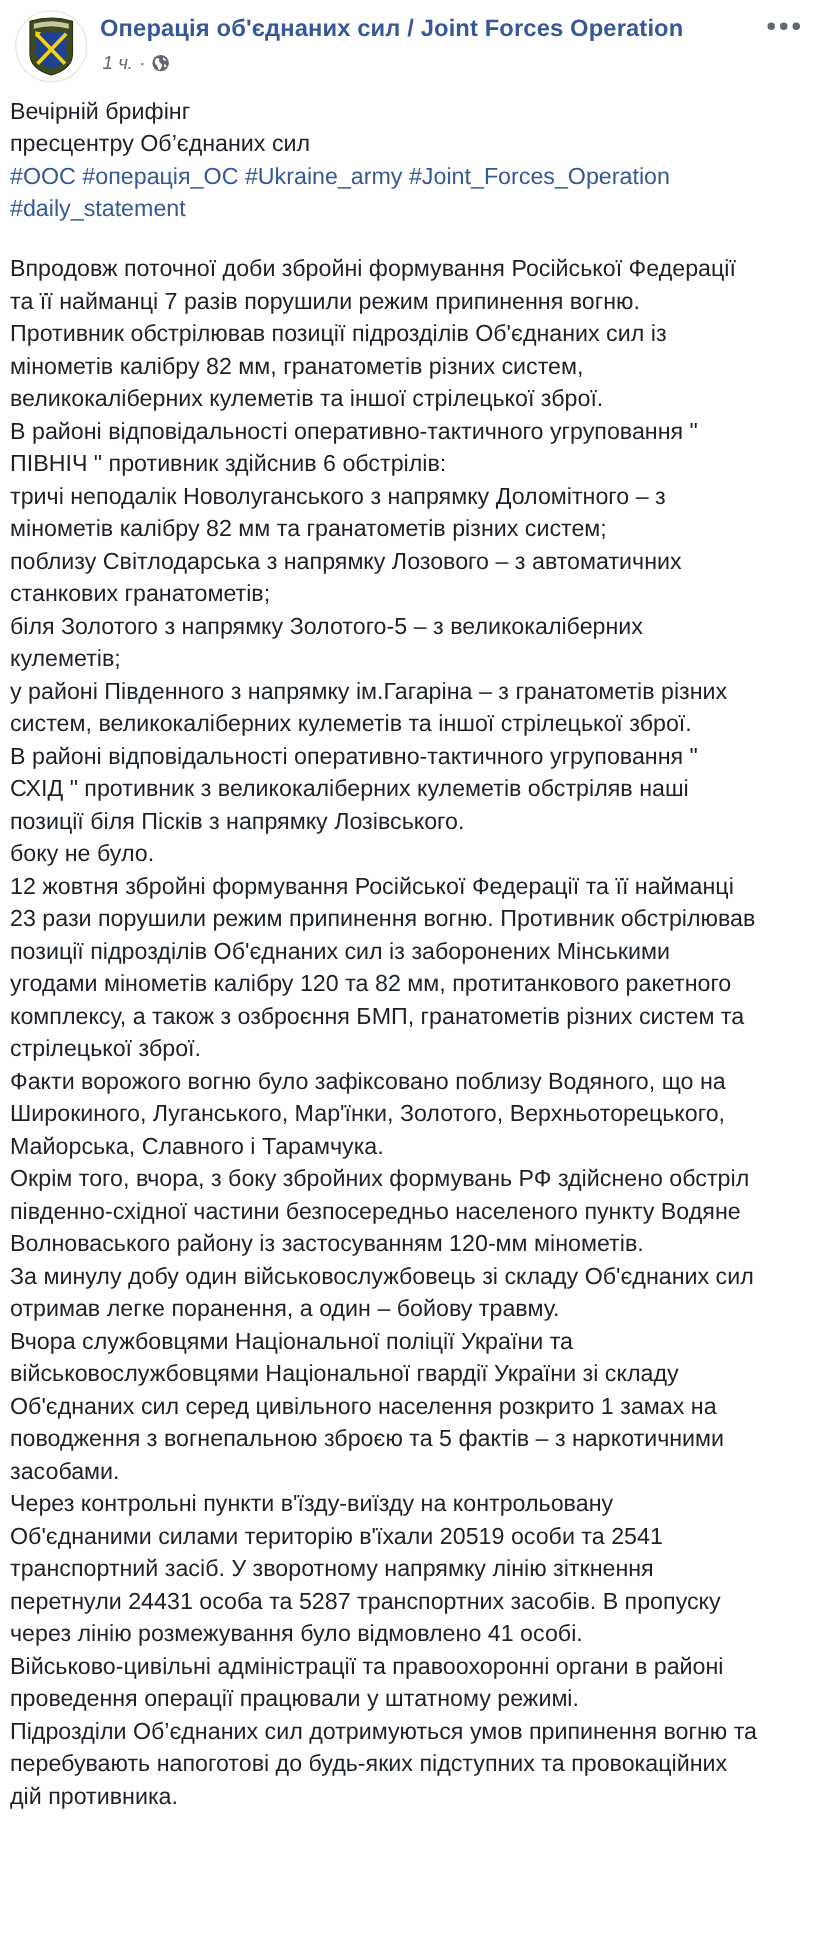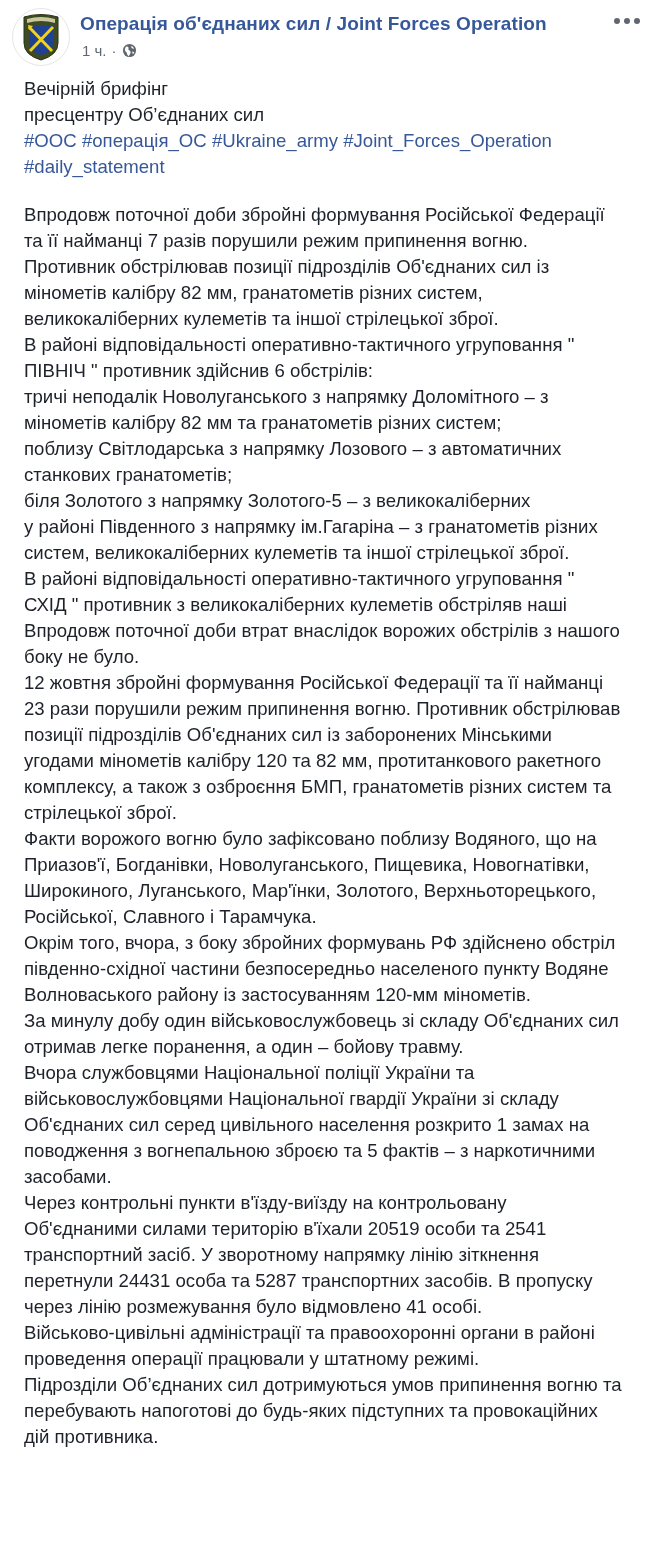--- a/index.html
+++ b/index.html
@@ -50,20 +50,21 @@
     }
     .meta {
       position: absolute;
       left: 82px;
       top: 42px;
       font-size: 15px;
       color: #616770;
       display: flex;
       align-items: center;
       gap: 4px;
+      font-style: italic;
     }
     .meta .timestamp { cursor: pointer; }
     .meta .dot { margin: 0 1px; }
     .globe {
       width: 15px;
       height: 15px;
       display: inline-block;
     }
     .more-btn {
       position: absolute;
@@ -77,21 +78,21 @@
       cursor: pointer;
     }
     .more-btn span {
       width: 6px;
       height: 6px;
       border-radius: 50%;
       background: #606770;
       display: block;
     }
     .body-text {
-      padding: 0 14px 0 24px;
+      padding: 0 14px 0 8px;
       margin-top: 4px;
       font-size: 18.6px;
       line-height: 26px;
       color: #1d2129;
     }
     .body-text .line {
       display: block;
       white-space: nowrap;
     }
     .intro { margin-bottom: 0; }
@@ -162,36 +163,36 @@
       <span class="line">Противник обстрілював позиції підрозділів Об'єднаних сил із</span>
       <span class="line">мінометів калібру 82 мм, гранатометів різних систем,</span>
       <span class="line">великокаліберних кулеметів та іншої стрілецької зброї.</span>
       <span class="line">В районі відповідальності оперативно-тактичного угруповання "</span>
       <span class="line">ПІВНІЧ " противник здійснив 6 обстрілів:</span>
       <span class="line">тричі неподалік Новолуганського з напрямку Доломітного – з</span>
       <span class="line">мінометів калібру 82 мм та гранатометів різних систем;</span>
       <span class="line">поблизу Світлодарська з напрямку Лозового – з автоматичних</span>
       <span class="line">станкових гранатометів;</span>
       <span class="line">біля Золотого з напрямку Золотого-5 – з великокаліберних</span>
+      <span class="line">кулеметів;</span>
       <span class="line">у районі Південного з напрямку ім.Гагаріна – з гранатометів різних</span>
       <span class="line">систем, великокаліберних кулеметів та іншої стрілецької зброї.</span>
       <span class="line">В районі відповідальності оперативно-тактичного угруповання "</span>
       <span class="line">СХІД " противник з великокаліберних кулеметів обстріляв наші</span>
-      <span class="line">Впродовж поточної доби втрат внаслідок ворожих обстрілів з нашого</span>
+      <span class="line">позиції біля Пісків з напрямку Лозівського.</span>
       <span class="line">боку не було.</span>
       <span class="line">12 жовтня збройні формування Російської Федерації та її найманці</span>
       <span class="line">23 рази порушили режим припинення вогню. Противник обстрілював</span>
       <span class="line">позиції підрозділів Об'єднаних сил із заборонених Мінськими</span>
       <span class="line">угодами мінометів калібру 120 та 82 мм, протитанкового ракетного</span>
       <span class="line">комплексу, а також з озброєння БМП, гранатометів різних систем та</span>
       <span class="line">стрілецької зброї.</span>
       <span class="line">Факти ворожого вогню було зафіксовано поблизу Водяного, що на</span>
-      <span class="line">Приазов'ї, Богданівки, Новолуганського, Пищевика, Новогнатівки,</span>
       <span class="line">Широкиного, Луганського, Мар'їнки, Золотого, Верхньоторецького,</span>
-      <span class="line">Російської, Славного і Тарамчука.</span>
+      <span class="line">Майорська, Славного і Тарамчука.</span>
       <span class="line">Окрім того, вчора, з боку збройних формувань РФ здійснено обстріл</span>
       <span class="line">південно-східної частини безпосередньо населеного пункту Водяне</span>
       <span class="line">Волноваського району із застосуванням 120-мм мінометів.</span>
       <span class="line">За минулу добу один військовослужбовець зі складу Об'єднаних сил</span>
       <span class="line">отримав легке поранення, а один – бойову травму.</span>
       <span class="line">Вчора службовцями Національної поліції України та</span>
       <span class="line">військовослужбовцями Національної гвардії України зі складу</span>
       <span class="line">Об'єднаних сил серед цивільного населення розкрито 1 замах на</span>
       <span class="line">поводження з вогнепальною зброєю та 5 фактів – з наркотичними</span>
       <span class="line">засобами.</span>

